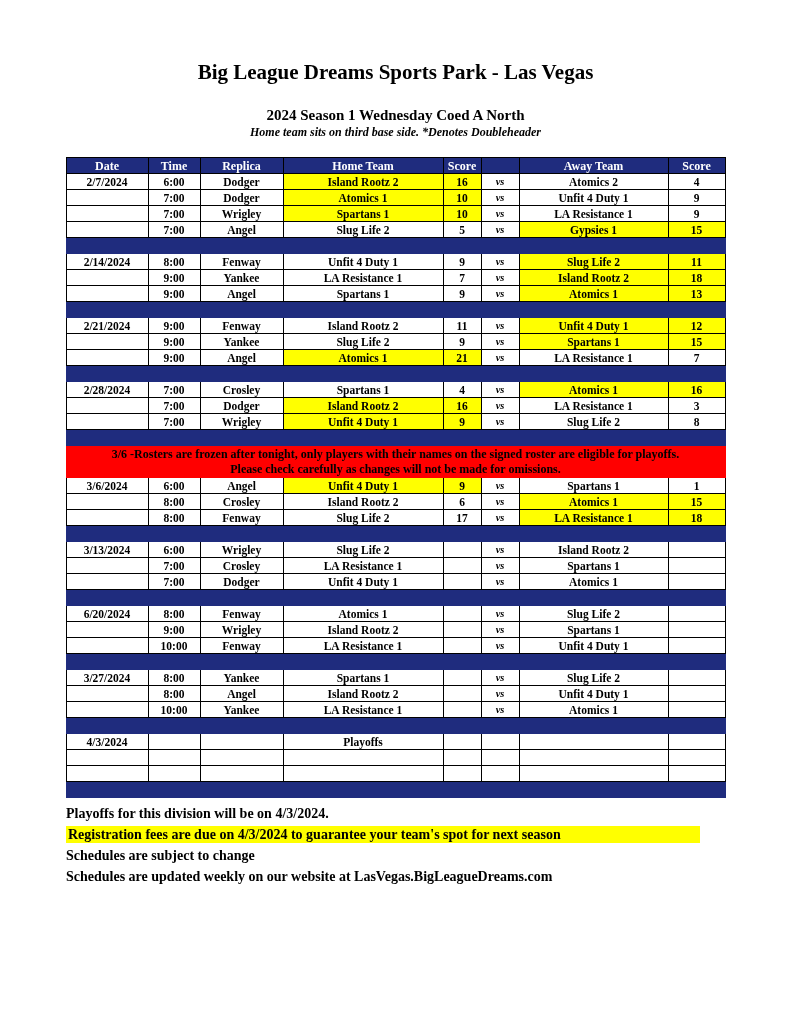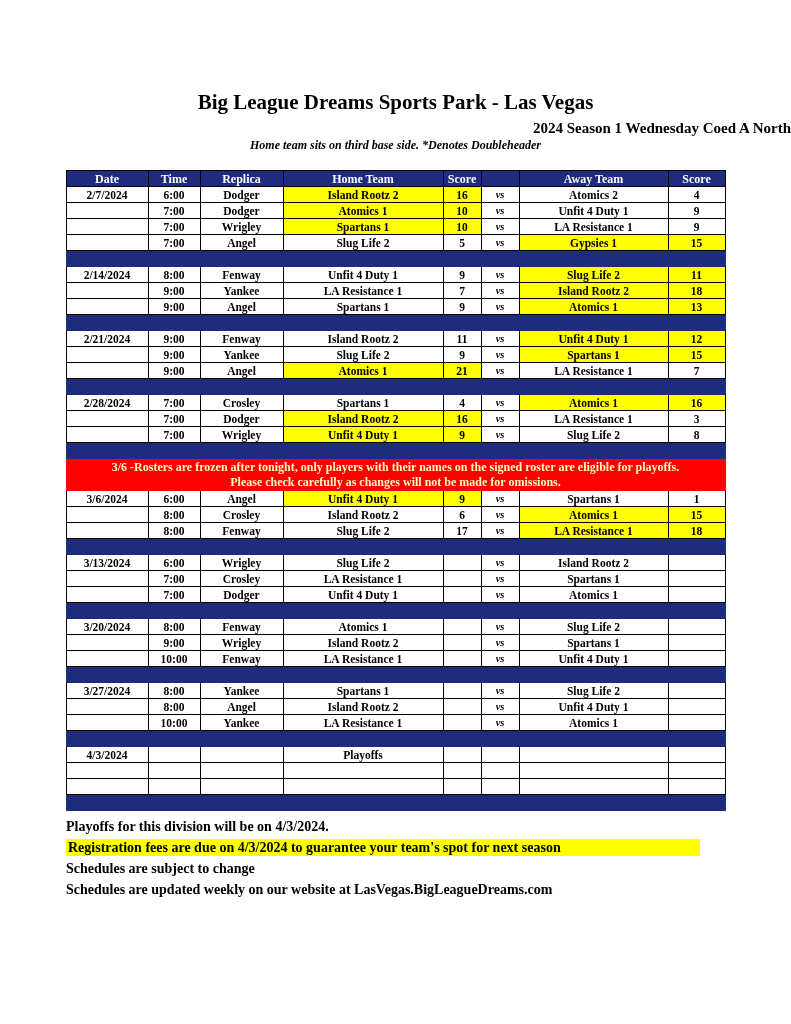--- a/index.html
+++ b/index.html
@@ -4,32 +4,32 @@
 <style>
   * { box-sizing: border-box; }
   html, body { margin: 0; padding: 0; }
   body {
     width: 791px;
     min-height: 1024px;
     background: #ffffff;
     color: #000;
     font-family: "Liberation Serif", "DejaVu Serif", serif;
   }
-  .page { padding-top: 90px; }
+  .page { padding-top: 60px; }
   .title {
     font-size: 21px;
     font-weight: bold;
     text-align: center;
     line-height: 24px;
   }
   .subtitle {
     font-size: 15px;
     font-weight: bold;
-    text-align: right;
-    margin-top: 5px;
+    text-align: center;
+    margin-top: 22px;
     line-height: 18px;
   }
   .note {
     font-size: 12px;
     font-weight: bold;
     font-style: italic;
     text-align: center;
     margin-top: 1px;
     line-height: 14px;
   }
@@ -55,21 +55,21 @@
     color: #fff;
     font-size: 12px;
   }
   td.sep {
     background: #1F2C7E;
     border-color: #1F2C7E;
   }
   td.notice {
     background: #FF0000;
     border-color: #FF0000;
-    color: #fef9c3;
+    color: #000000;
     font-size: 12px;
     height: 32px;
     line-height: 15px;
     white-space: normal;
   }
   td.vs {
     font-style: italic;
     font-size: 10.5px;
   }
   td.win { background: #FFFF00; }
@@ -329,21 +329,21 @@
           <td>Unfit 4 Duty 1</td>
           <td></td>
           <td class="vs">vs</td>
           <td>Atomics 1</td>
           <td></td>
         </tr>
         <tr>
           <td colspan="8" class="sep"></td>
         </tr>
         <tr>
-          <td>3/20/2024</td>
+          <td>6/20/2024</td>
           <td>8:00</td>
           <td>Fenway</td>
           <td>Atomics 1</td>
           <td></td>
           <td class="vs">vs</td>
           <td>Slug Life 2</td>
           <td></td>
         </tr>
         <tr>
           <td></td>

